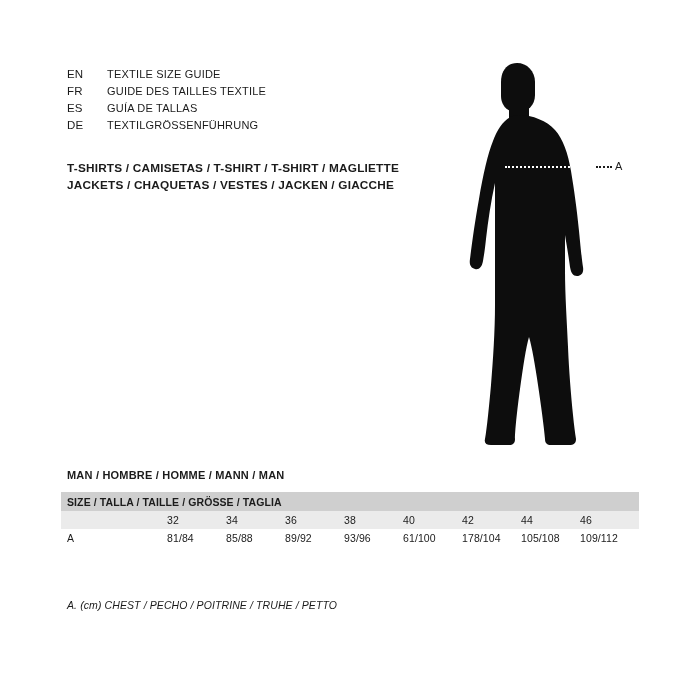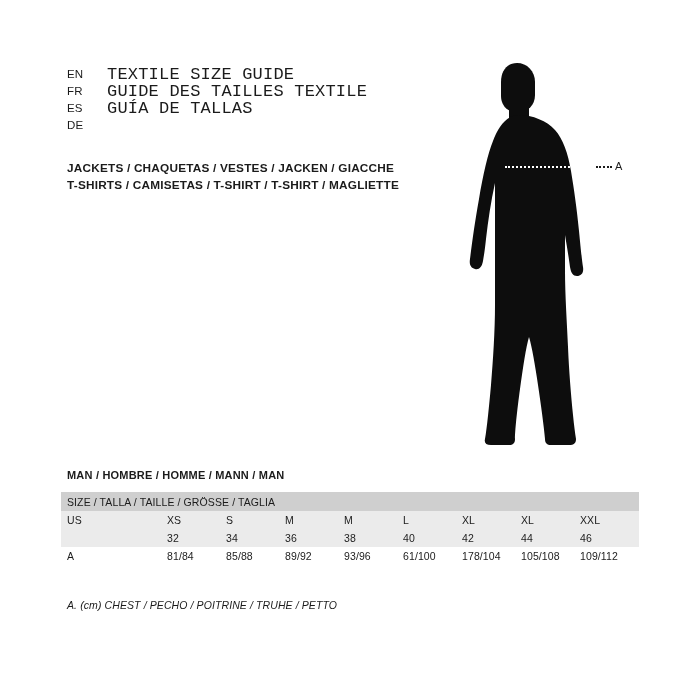--- a/index.html
+++ b/index.html
@@ -32,23 +32,22 @@
     align-items: flex-end;
     height: 17px;
     line-height: 17px;
   }
   .lang-code {
     width: 40px;
     font-size: 11.5px;
     letter-spacing: 0.2px;
   }
   .lang-text {
-    font-size: 17px;
-    letter-spacing: 0.2px;
-    font-family: Liberation Mono, monospace;
+    font-size: 11px;
+    letter-spacing: 0.2px;
   }
 
   
   .garment-block {
     position: absolute;
     left: 67px;
     top: 160px;
   }
   .garment-line {
     font-size: 11.8px;
@@ -114,21 +113,21 @@
   }
   .size-table td {
     padding: 0;
     height: 18px;
     vertical-align: middle;
   }
   .size-table tr.header-row {
     background: #cfcfcf;
   }
   .size-table tr.header-row td {
-    font-weight: normal;
+    font-weight: bold;
     height: 19px;
   }
   .size-table tr.shade td {
     background: #ebebeb;
   }
   .col-label {
     width: 100px;
     padding-left: 6px !important;
   }
   .col-val {
@@ -157,26 +156,27 @@
     <div class="lang-row">
       <span class="lang-code">FR</span>
       <span class="lang-text">GUIDE DES TAILLES TEXTILE</span>
     </div>
     <div class="lang-row">
       <span class="lang-code">ES</span>
       <span class="lang-text">GUÍA DE TALLAS</span>
     </div>
     <div class="lang-row">
       <span class="lang-code">DE</span>
+      <span class="lang-text">TEXTILGRÖSSENFÜHRUNG</span>
     </div>
   </div>
 
   <div class="garment-block">
+    <div class="garment-line">T-SHIRTS / CAMISETAS / T-SHIRT / T-SHIRT / MAGLIETTE</div>
     <div class="garment-line">JACKETS / CHAQUETAS / VESTES / JACKEN / GIACCHE</div>
-    <div class="garment-line">T-SHIRTS / CAMISETAS / T-SHIRT / T-SHIRT / MAGLIETTE</div>
   </div>
 
   <div class="figure-wrap">
     <svg width="210" height="400" viewBox="0 0 210 400" xmlns="http://www.w3.org/2000/svg" aria-hidden="true">
       <g fill="#0d0d0d">
 
         <path d="M62,8 C72,8 80,16 80,27 L80,40 C80,50 73,57 64,57 L61,57 C52,57 46,50 46,41 L46,27 C46,16 52,8 62,8 Z"></path>
 
         <path d="M54,52 L74,52 L74,66 L54,66 Z"></path>
 
@@ -221,31 +221,20 @@
   <div class="measure-label">A</div>
 
   <div class="table-title">MAN / HOMBRE / HOMME / MANN / MAN</div>
 
   <table class="size-table">
     <tbody>
       <tr class="header-row">
         <td class="col-label" colspan="9">SIZE / TALLA / TAILLE / GRÖSSE / TAGLIA</td>
       </tr>
       <tr class="shade">
-        <td class="col-label">US</td>
-        <td class="col-val">XS</td>
-        <td class="col-val">S</td>
-        <td class="col-val">M</td>
-        <td class="col-val">M</td>
-        <td class="col-val">L</td>
-        <td class="col-val">XL</td>
-        <td class="col-val">XL</td>
-        <td class="col-val">XXL</td>
-      </tr>
-      <tr class="shade">
         <td class="col-label"></td>
         <td class="col-val">32</td>
         <td class="col-val">34</td>
         <td class="col-val">36</td>
         <td class="col-val">38</td>
         <td class="col-val">40</td>
         <td class="col-val">42</td>
         <td class="col-val">44</td>
         <td class="col-val">46</td>
       </tr>

